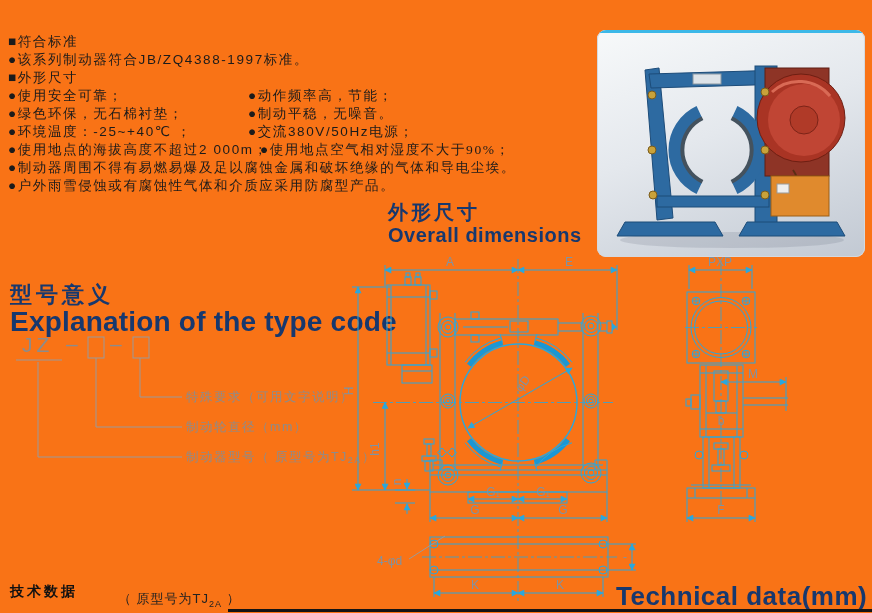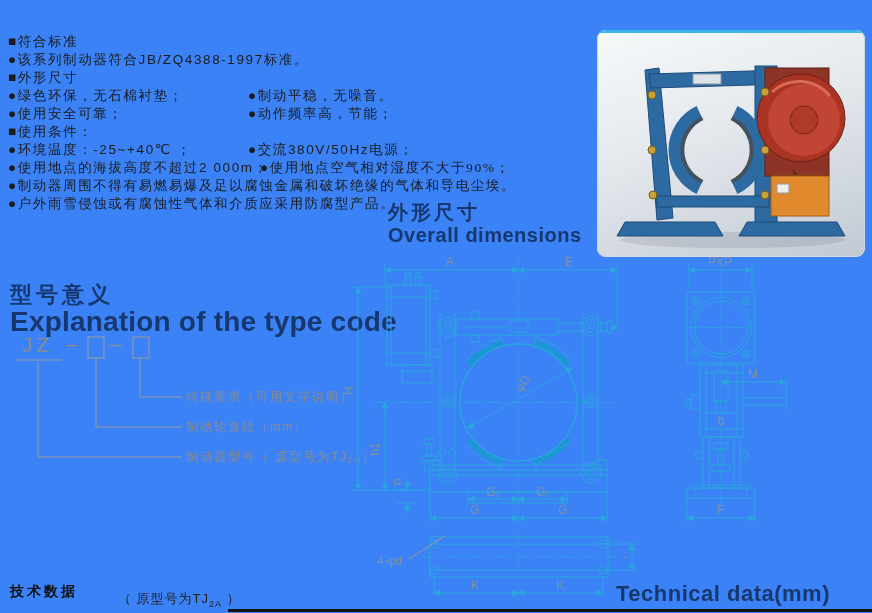--- a/index.html
+++ b/index.html
@@ -1,16 +1,16 @@
 <!DOCTYPE html>
 <html><head>
 <meta charset="utf-8">
 <style>
   html,body{margin:0;padding:0;background:#fff;}
-  #page{position:relative;width:872px;height:613px;background:#3b82f6;overflow:hidden;
+  #page{position:relative;width:872px;height:613px;background:#f97316;overflow:hidden;
         font-family:"Liberation Sans","DejaVu Sans",sans-serif;}
   
   .features{position:absolute;left:8px;top:33px;width:585px;color:#1b1b1b;
             font-size:13.5px;letter-spacing:1.6px;}
   .frow{position:relative;height:18px;line-height:18px;white-space:nowrap;}
   .frow .right{position:absolute;top:0;}
   .r240{left:240px;} .r252{left:252px;font-family:Liberation Serif, serif;}
   
   .photo-card{position:absolute;left:597px;top:30px;width:268px;height:227px;
               border-radius:9px;background:linear-gradient(160deg,#f7f9fa 0%,#e4e8ed 45%,#c2c9d3 100%);
@@ -21,21 +21,21 @@
   .h-navy{color:#17386e;font-weight:bold;}
   .overall-heading{position:absolute;left:348px;top:201px;line-height:1.15;margin-left:40px;}
   .overall-heading .zh{font-size:20px;letter-spacing:3px;}
   .overall-heading .en{font-size:20px;letter-spacing:0.5px;}
   .type-heading{position:absolute;left:10px;top:283px;line-height:1.1;}
   .type-heading .zh{font-size:22px;letter-spacing:4px;}
   .type-heading .en{font-size:28px;letter-spacing:0.2px;}
   .tech-zh{position:absolute;left:10px;top:583px;color:#111;font-weight:bold;
            font-size:14px;letter-spacing:3px;}
   .tech-note{position:absolute;left:118px;top:590px;color:#222;font-size:13px;letter-spacing:1px;}
-  .tech-en{position:absolute;left:616px;top:581px;font-size:22px;letter-spacing:0.5px;}
+  .tech-en{position:absolute;left:616px;top:581px;font-size:26px;letter-spacing:0.5px;}
   .sub{font-size:9px;vertical-align:sub;}
   .bottom-rule{position:absolute;left:228px;top:609px;width:644px;height:3px;background:#141414;}
   
   svg{position:absolute;overflow:visible;}
   .s{stroke:#2aa7dd;stroke-width:1;fill:none;}
   .s2{stroke:#2aa7dd;stroke-width:1.4;fill:none;}
   .dim{stroke:#2aa7dd;stroke-width:1;fill:none;}
   .cl{stroke:#2aa7dd;stroke-width:0.8;fill:none;stroke-dasharray:14 3 3 3;}
   .shoe{stroke:#1b97d4;stroke-width:5;fill:none;}
   .lbl{fill:#7f93a3;font-size:12px;font-family:"Liberation Sans","DejaVu Sans",sans-serif;}
@@ -47,23 +47,22 @@
 </style>
 </head>
 <body>
 
 <div id="page">
 
   <div class="features">
     <div class="frow"><span>■符合标准</span></div>
     <div class="frow"><span>●该系列制动器符合JB/ZQ4388-1997标准。</span></div>
     <div class="frow"><span>■外形尺寸</span></div>
+    <div class="frow"><span>●使用安全可靠；</span><span class="right r240">●动作频率高，节能；</span></div>
     <div class="frow"><span>●绿色环保，无石棉衬垫；</span><span class="right r240">●制动平稳，无噪音。</span></div>
-    <div class="frow"><span>●使用安全可靠；</span><span class="right r240">●动作频率高，节能；</span></div>
-    <div class="frow"><span>■使用条件：</span></div>
     <div class="frow"><span>●环境温度：-25~+40℃ ；</span><span class="right r240">●交流380V/50Hz电源；</span></div>
     <div class="frow"><span>●使用地点的海拔高度不超过2 000m；</span><span class="right r252">●使用地点空气相对湿度不大于90%；</span></div>
     <div class="frow"><span>●制动器周围不得有易燃易爆及足以腐蚀金属和破坏绝缘的气体和导电尘埃。</span></div>
     <div class="frow"><span>●户外雨雪侵蚀或有腐蚀性气体和介质应采用防腐型产品。</span></div>
   </div>
 
   <div class="photo-card">
     <svg width="268" height="227" viewBox="0 0 268 227" style="left:0;top:0">
       <ellipse cx="135" cy="210" rx="112" ry="8" fill="rgba(40,50,70,0.12)"></ellipse>
       <g>

